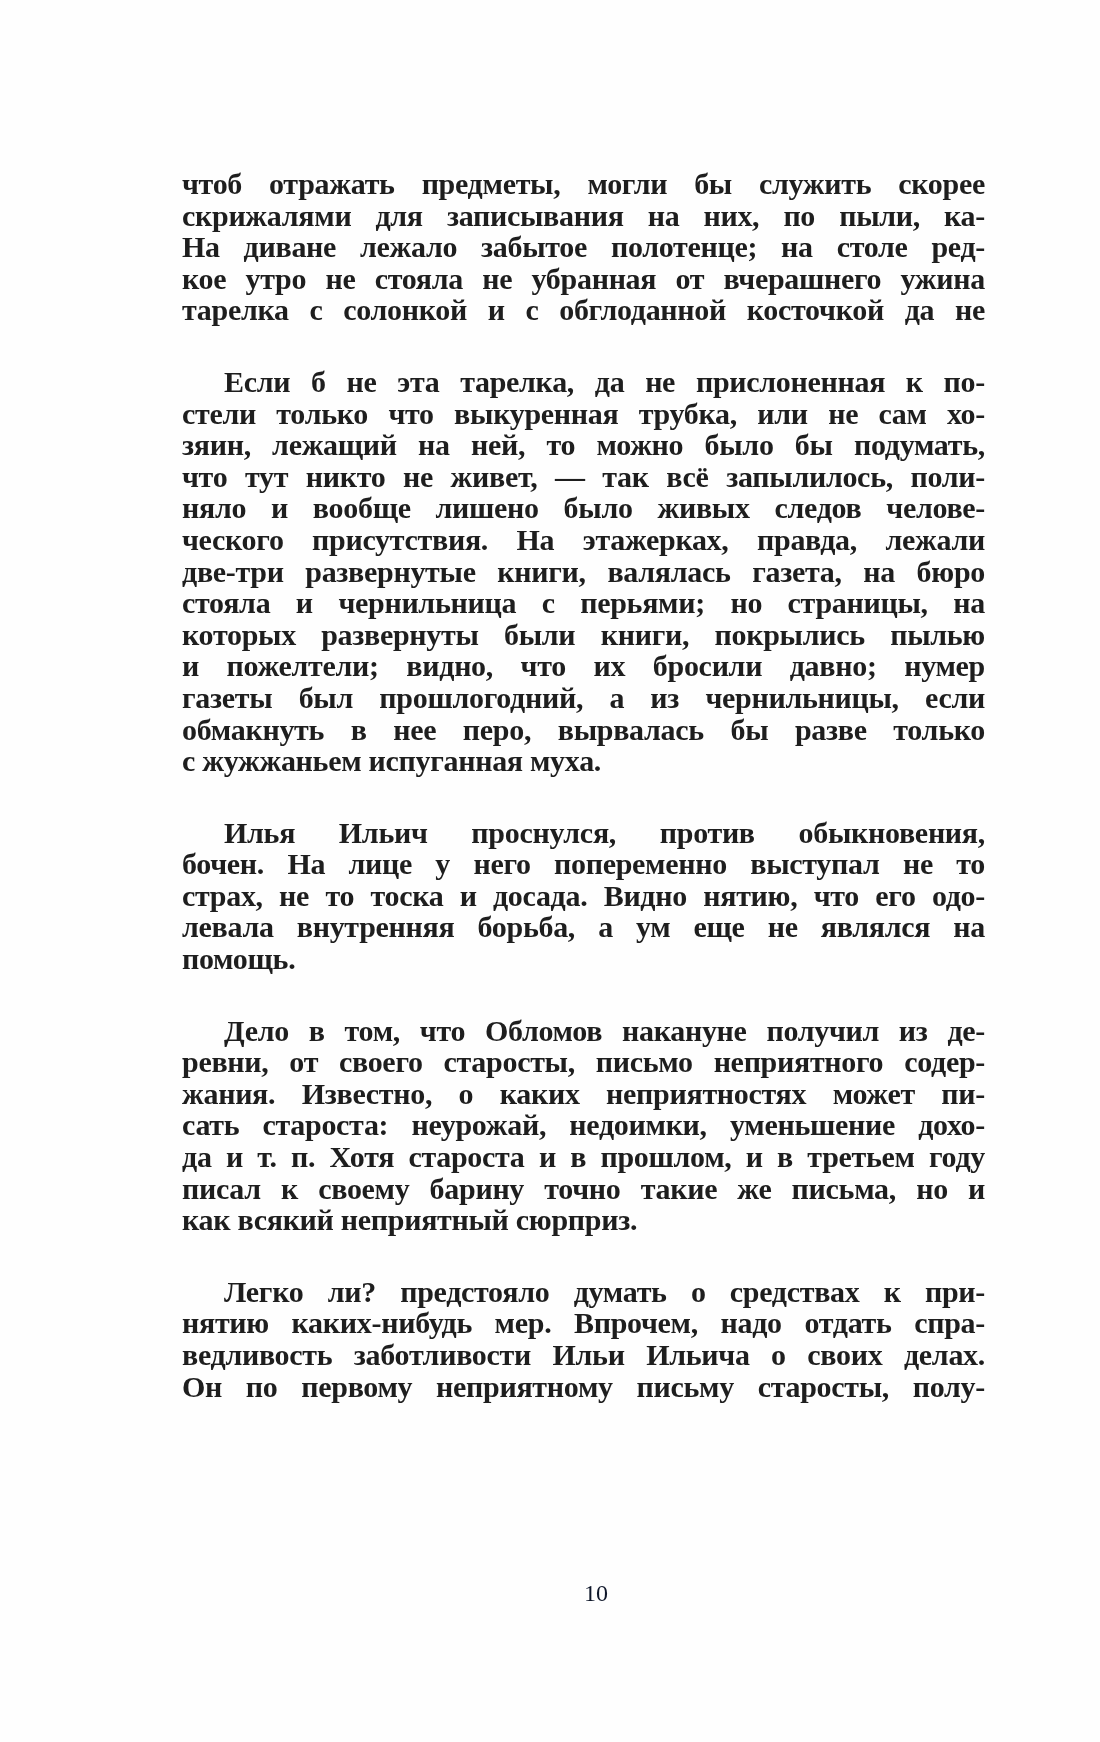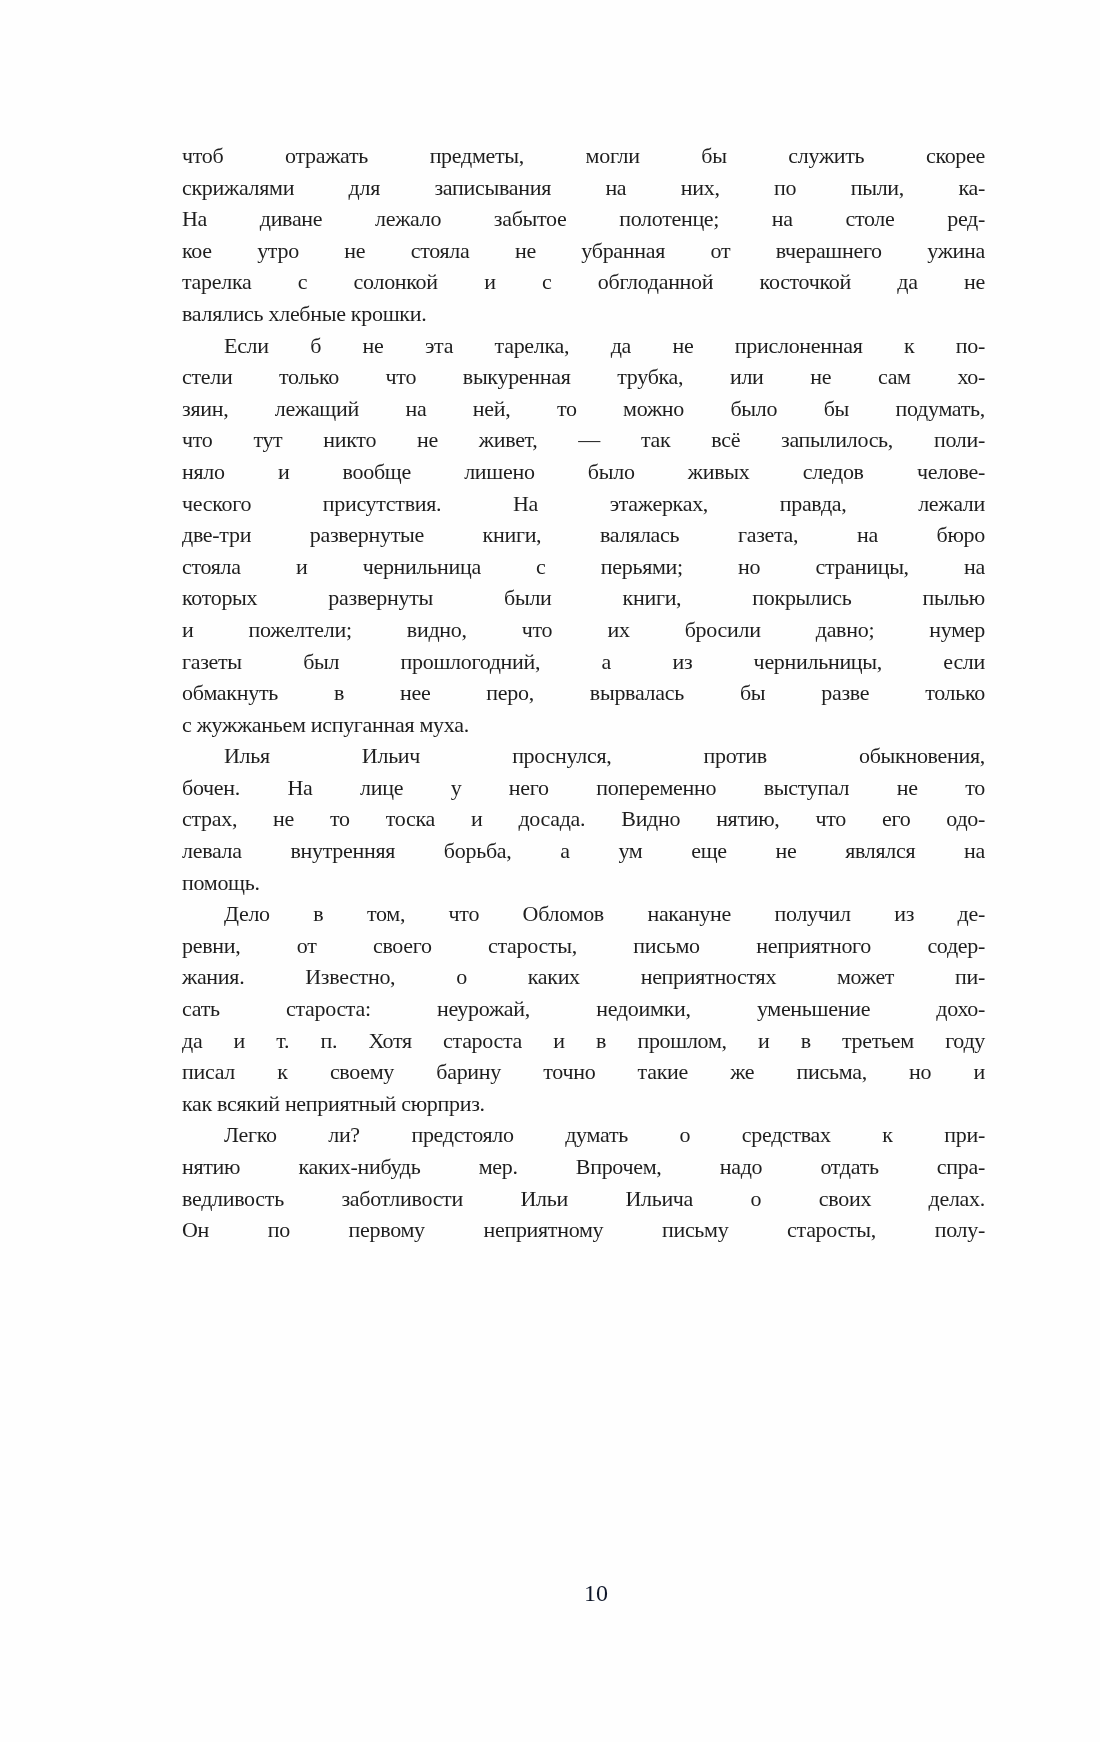--- a/index.html
+++ b/index.html
@@ -1,47 +1,47 @@
 <!DOCTYPE html>
 <html><head>
 <meta charset="utf-8">
 <style>
   html, body { margin: 0; padding: 0; background: #ffffff; }
   body { width: 1100px; height: 1742px; position: relative; overflow: hidden; }
   .page { position: absolute; left: 0; top: 0; width: 1100px; height: 1742px; background: #fefefe; }
   .text-block {
-    position: absolute; left: 182px; top: 140px; width: 803px;
+    position: absolute; left: 182px; top: 168px; width: 803px;
     font-family: "Liberation Serif", "DejaVu Serif", serif;
-    font-size: 22px; line-height: 31.6px; color: #1e1e1e;
+    font-size: 30px; line-height: 31.6px; color: #1e1e1e;
     letter-spacing: -0.3px;
+    font-weight: bold;
   }
   .line {
     display: block; height: 31.6px; white-space: nowrap;
     text-align: justify; text-align-last: justify; overflow: visible;
   }
   .line.last { text-align-last: left; }
-  .line.indent { padding-left: 42px; }
+  .line.indent { padding-left: 42px; margin-top: 40px; }
   .page-number {
     position: absolute; left: 0; width: 1100px; top: 1580px; text-align: center;
     font-family: "Liberation Serif", "DejaVu Serif", serif;
     font-size: 24px; color: #0f172a; margin-left: 46px;
   }
 </style>
 </head>
 <body>
 
 <div class="page">
   <div class="text-block" id="text-block">
       <div>
         <span class="line">чтоб отражать предметы, могли бы служить скорее</span>
         <span class="line">скрижалями для записывания на них, по пыли, ка-</span>
         <span class="line">На диване лежало забытое полотенце; на столе ред-</span>
         <span class="line">кое утро не стояла не убранная от вчерашнего ужина</span>
         <span class="line">тарелка с солонкой и с обглоданной косточкой да не</span>
-        <span class="line last" style="text-align-last: left;">валялись хлебные крошки.</span>
       </div>
       <div>
         <span class="line indent">Если б не эта тарелка, да не прислоненная к по-</span>
         <span class="line">стели только что выкуренная трубка, или не сам хо-</span>
         <span class="line">зяин, лежащий на ней, то можно было бы подумать,</span>
         <span class="line">что тут никто не живет, — так всё запылилось, поли-</span>
         <span class="line">няло и вообще лишено было живых следов челове-</span>
         <span class="line">ческого присутствия. На этажерках, правда, лежали</span>
         <span class="line">две-три развернутые книги, валялась газета, на бюро</span>
         <span class="line">стояла и чернильница с перьями; но страницы, на</span>

